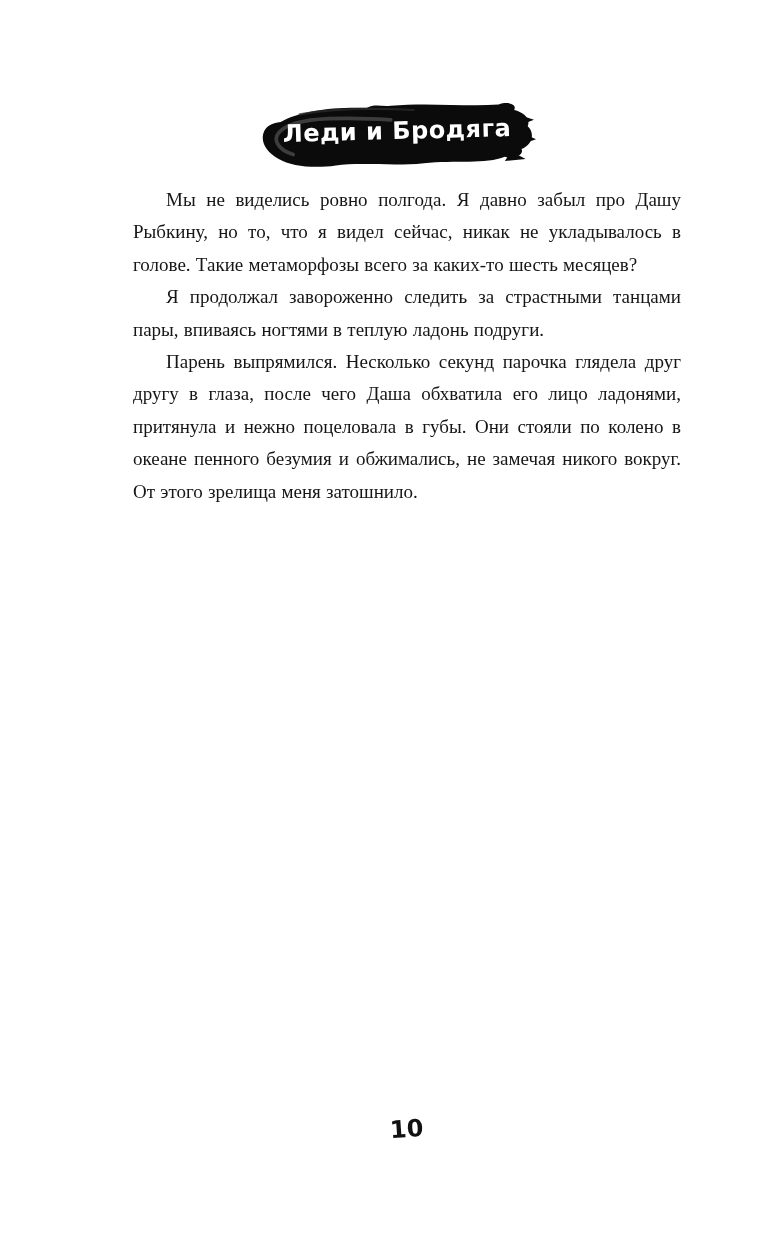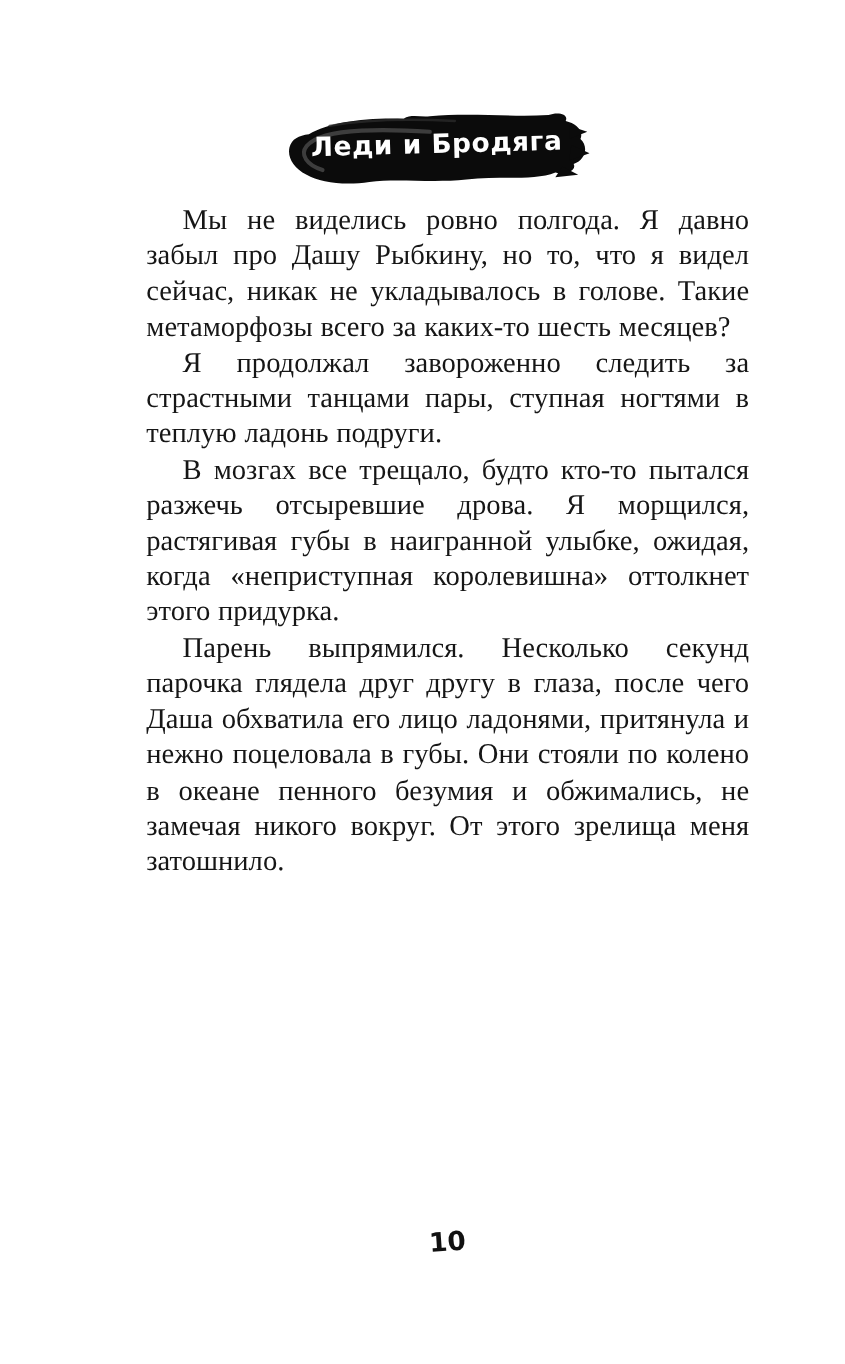--- a/index.html
+++ b/index.html
@@ -33,21 +33,21 @@
     letter-spacing: 0.5px;
   }
   .text-column {
     position: absolute;
     left: 133px;
     top: 184px;
     width: 548px;
     color: #161616;
   }
   .text-column p {
-    font-size: 26px;
+    font-size: 19px;
     line-height: 32.4px;
     text-align: justify;
     text-indent: 33px;
     hyphens: manual;
     word-spacing: 0.5px;
   }
   .page-footer {
     position: absolute;
     left: 133px;
     top: 1115px;
@@ -88,22 +88,21 @@
       <path fill="#0b0b0b" d="M 252 32 L 268 39 L 250 45 Z"></path>
       <path fill="#0b0b0b" d="M 244 50 L 258 57 L 238 59 Z"></path>
       <path fill="none" stroke="#474747" stroke-width="3.5" stroke-linecap="round" opacity="0.85" d="M 34 53 C 20 49 14 40 20 33 C 27 25 45 21 68 20 C 90 19 112 20 128 21"></path>
       <path fill="none" stroke="#2e2e2e" stroke-width="2" stroke-linecap="round" opacity="0.7" d="M 40 16 C 70 11 110 10 150 12"></path>
     </svg>
     <div class="title">Леди и Бродяга</div>
   </div>
 
   <div class="text-column">
     <p>Мы не виделись ровно полгода. Я давно забыл про Дашу Рыбкину, но то, что я видел сейчас, никак не укладывалось в голове. Такие метаморфозы всего за каких-то шесть месяцев?</p>
-    <p>Я продолжал завороженно следить за страстны­ми танцами пары, ступная ногтями в теплую ладонь подруги.</p>
-    <p>В мозгах все трещало, будто кто-то пытался раз­жечь отсыревшие дрова. Я морщился, растягивая губы в наигранной улыбке, ожидая, когда «непри­ступная королевишна» оттолкнет этого придурка.</p>
+    <p>Я продолжал завороженно следить за страстны­ми танцами пары, впиваясь ногтями в теплую ладонь подруги.</p>
     <p>Парень выпрямился. Несколько секунд парочка глядела друг другу в глаза, после чего Даша обхвати­ла его лицо ладонями, притянула и нежно поцеловала в губы. Они стояли по колено в океане пенного безу­мия и обжимались, не замечая никого вокруг. От это­го зрелища меня затошнило.</p>
   </div>
 
   <div class="page-footer">
     <span class="pagenum">10</span>
   </div>
 
 </div>
 
 </body></html>

